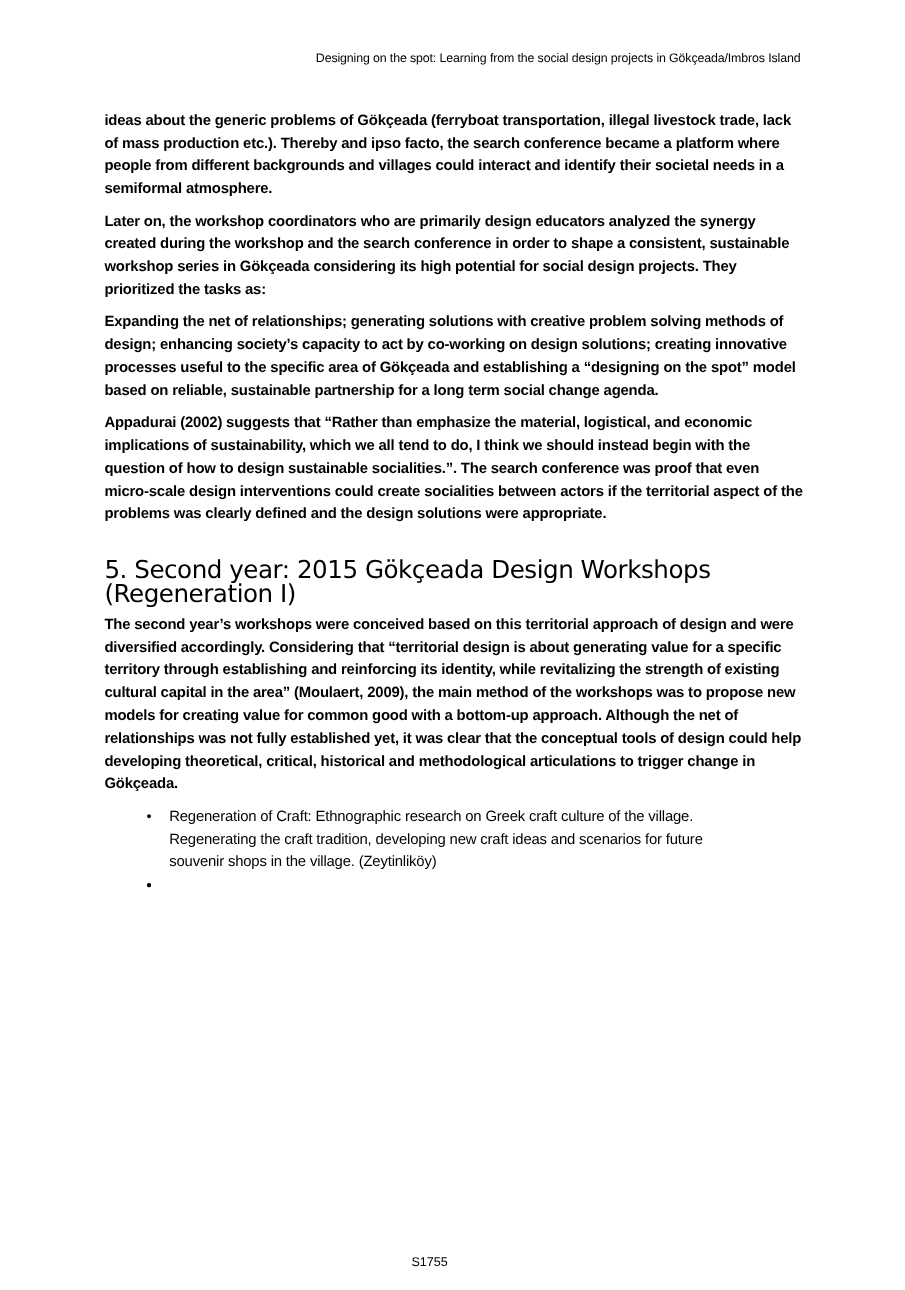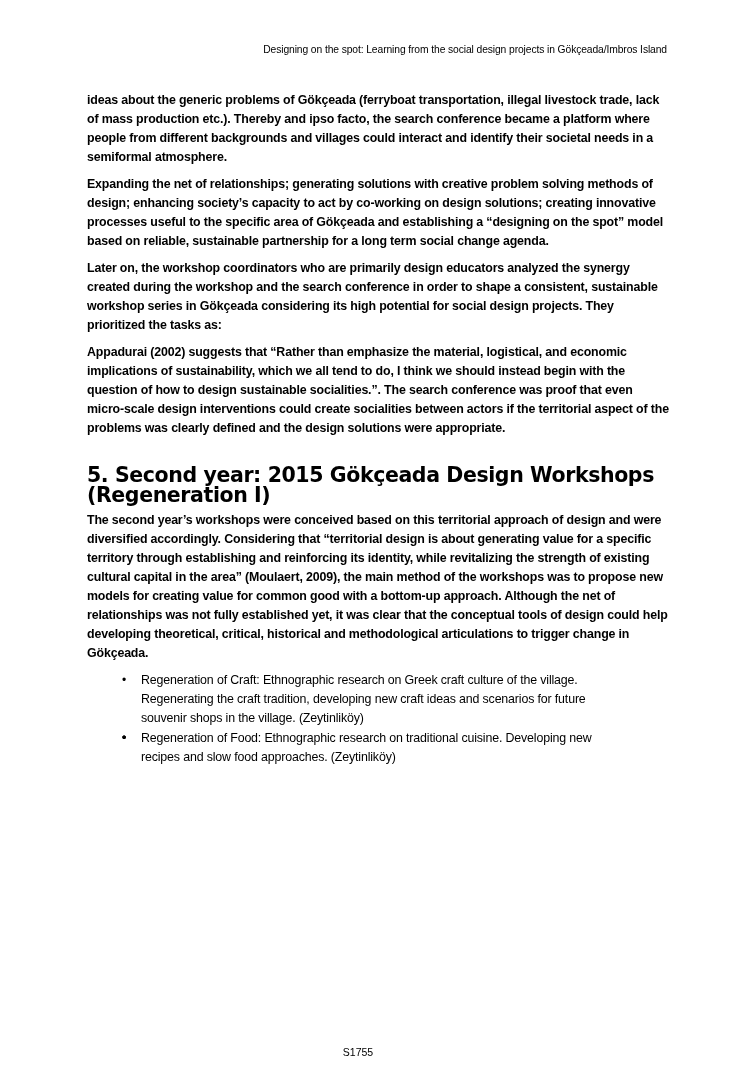--- a/index.html
+++ b/index.html
@@ -19,21 +19,21 @@
   }
   p.para {
     margin: 0 0 8px 0;
     font-size: 12.4px; line-height: 19px; letter-spacing: -0.15px;
     word-spacing: 0px;
     font-weight: bold;
   }
   h2.section-heading {
     margin: 27px 0 0 0;
     font-family: "DejaVu Sans", sans-serif;
-    font-weight: bold; font-size: 20.5px; line-height: 20px;
+    font-weight: normal; font-size: 20.5px; line-height: 20px;
     letter-spacing: -0.4px;
     padding-bottom: 6px;
   }
   ul.focus-list {
     margin: 0; padding: 0 0 0 54px; list-style: none;
   }
   ul.focus-list li {
     position: relative;
     font-size: 12.4px; line-height: 19px; letter-spacing: -0.15px;
     margin: 0 0 1px 0; padding-right: 60px;
@@ -48,40 +48,39 @@
 </style>
 </head>
 <body>
 
 <div class="page">
 
   <div class="running-header">Designing on the spot: Learning from the social design projects in Gökçeada/Imbros Island</div>
 
   <div class="content">
     <p class="para">ideas about the generic problems of Gökçeada (ferryboat transportation, illegal livestock trade, lack of mass production etc.). Thereby and ipso facto, the search conference became  a platform where people from different backgrounds and villages could interact and identify their societal needs in a semiformal atmosphere.</p>
+    <p class="para">Later on, the workshop coordinators who are primarily design educators analyzed the synergy created during the workshop and the search conference in order to shape a consistent, sustainable workshop series in Gökçeada considering its high potential for social design projects. They prioritized the tasks as:</p>
     <p class="para">Expanding the net of relationships; generating solutions with creative problem solving methods of design; enhancing society’s capacity to act by co-working on design solutions; creating innovative processes useful to the specific area of Gökçeada and establishing a “designing on the spot” model based on reliable, sustainable partnership for a long term social change agenda.</p>
-    <p class="para">Later on, the workshop coordinators who are primarily design educators analyzed the synergy created during the workshop and the search conference in order to shape a consistent, sustainable workshop series in Gökçeada considering its high potential for social design projects. They prioritized the tasks as:</p>
     <p class="para">Appadurai (2002) suggests that “Rather than emphasize the material, logistical, and economic implications of sustainability, which we all tend to do, I think we should instead begin with the question of how to design sustainable socialities.”. The search conference was proof that even micro-scale design interventions could create socialities between actors if the territorial aspect of the problems was clearly defined and the design solutions were appropriate.</p>
 
     <h2 class="section-heading">5. Second year: 2015 Gökçeada Design Workshops (Regeneration I)</h2>
 
     <p class="para">The second year’s workshops were conceived based on this territorial approach of design and were diversified accordingly. Considering that “territorial design is about generating value for a specific territory through establishing and reinforcing its identity, while revitalizing the strength of existing cultural capital in the area” (Moulaert, 2009), the main method of the workshops was to propose new models for creating value for common good  with a  bottom-up approach. Although the net of relationships was not fully established yet, it was clear that the conceptual tools of design could help developing theoretical, critical, historical and methodological articulations to trigger change in Gökçeada.</p>
 
     <ul class="focus-list">
       <li>
         <span class="bullet">•</span>
         <span>Regeneration of Craft: Ethnographic research on Greek craft culture of the village. Regenerating the craft tradition, developing new craft ideas and scenarios for future souvenir shops in the village. (Zeytinliköy)</span>
       </li>
       <li>
         <span class="bullet">•</span>
       </li>
       <li>
         <span class="bullet">•</span>
       </li>
       <li>
         <span class="bullet">•</span>
-        <span>Regeneration of Food: Ethnographic research on traditional cuisine. Developing new recipes and slow food approaches. (Zeytinliköy)</span>
       </li>
     </ul>
   </div>
 
   <div class="page-number">S1755</div>
 </div>
 
 </body></html>

